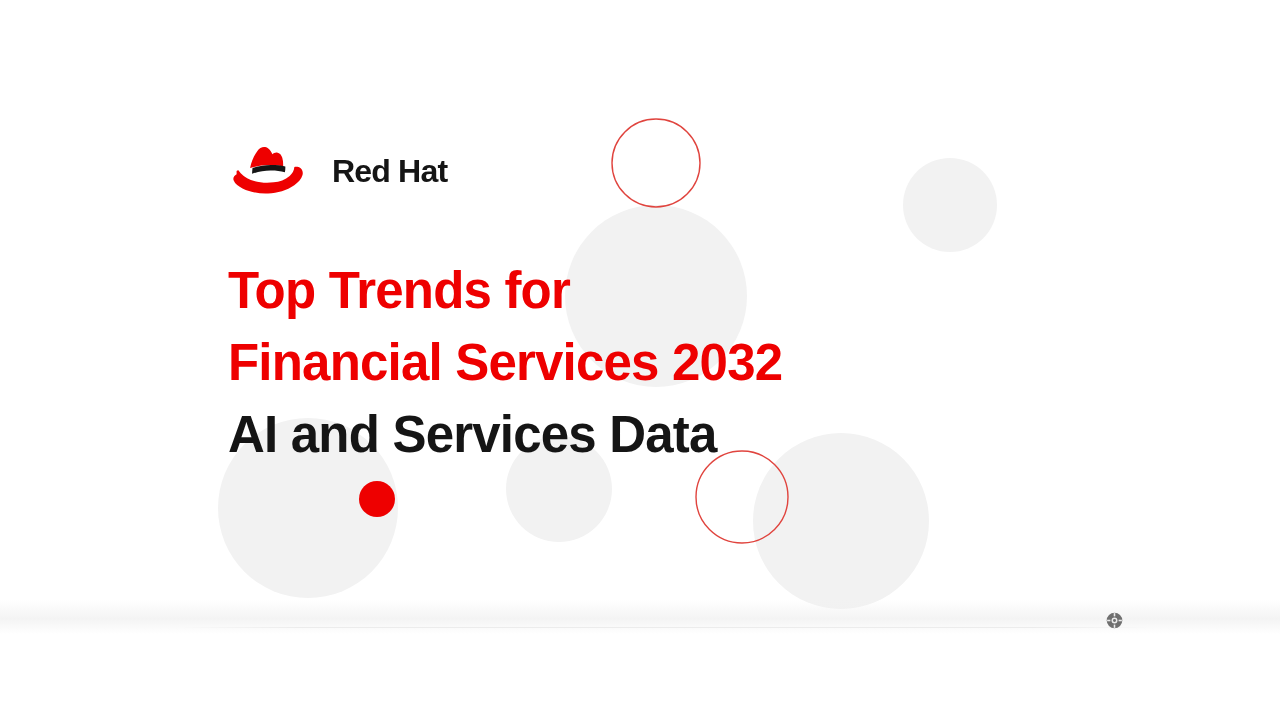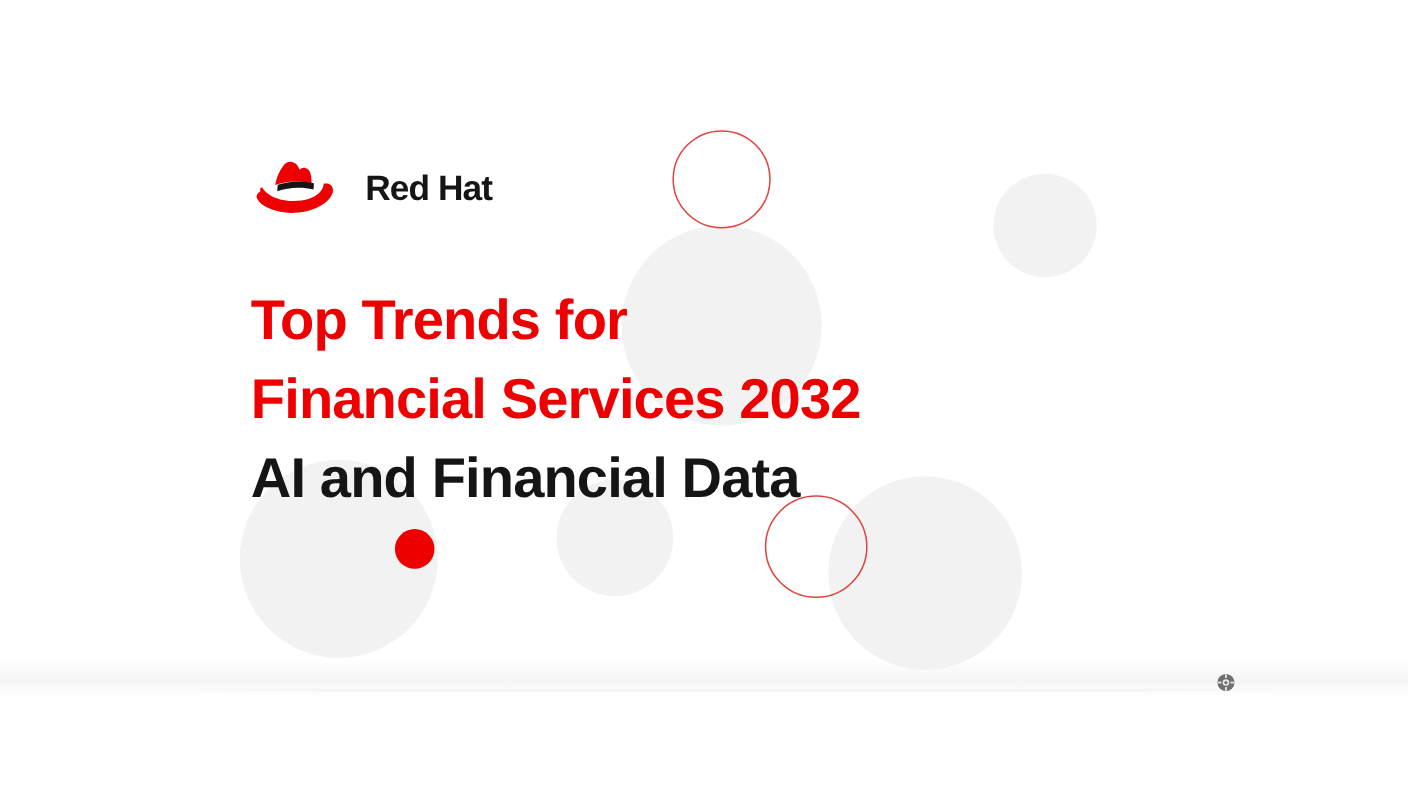--- a/index.html
+++ b/index.html
@@ -122,21 +122,21 @@
     </svg>
 
     <svg id="logo-wordmark" viewBox="0 0 300 64" aria-hidden="true">
       <text x="0" y="48" fill="#151515" font-family="Liberation Sans, sans-serif" font-size="56" font-weight="700" letter-spacing="-1.5">Red Hat</text>
     </svg>
   </div>
 
   <div id="headline">
     <span class="hl-line hl-red">Top Trends for</span>
     <span class="hl-line hl-red">Financial Services 2032</span>
-    <span class="hl-line hl-black">AI and Financial Data</span>
+    <span class="hl-line hl-black">AI and Services Data</span>
   </div>
 
   <div id="player-bar"></div>
 
   <div id="player-badge">
     <svg viewBox="0 0 24 24" aria-hidden="true">
       <circle cx="12" cy="12" r="11" fill="#3c3c3c"></circle>
       <circle cx="12" cy="12" r="4.2" fill="#e8e8e8"></circle>
       <circle cx="12" cy="12" r="2.1" fill="#3c3c3c"></circle>
       <rect x="10.9" y="1.6" width="2.2" height="4.6" fill="#e8e8e8"></rect>

